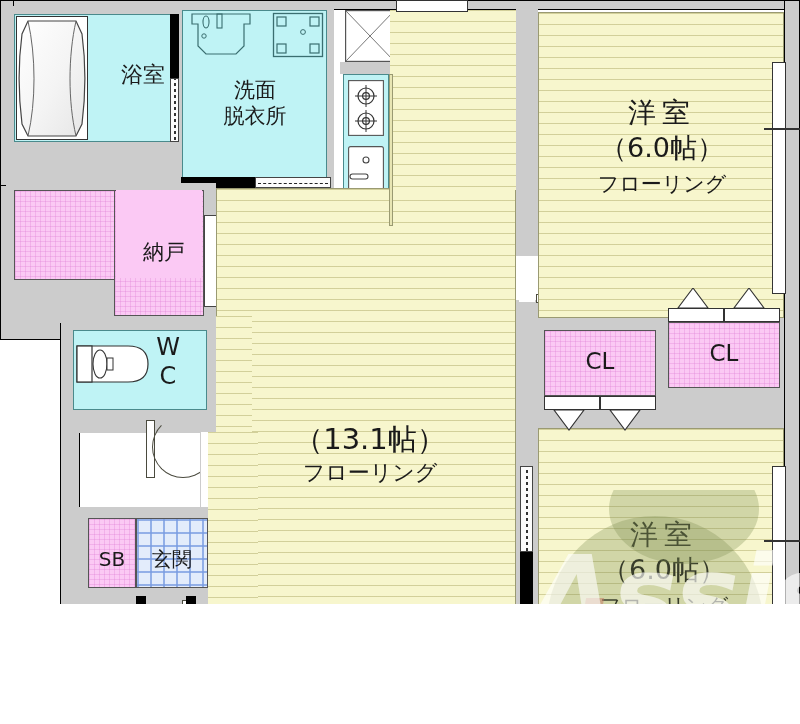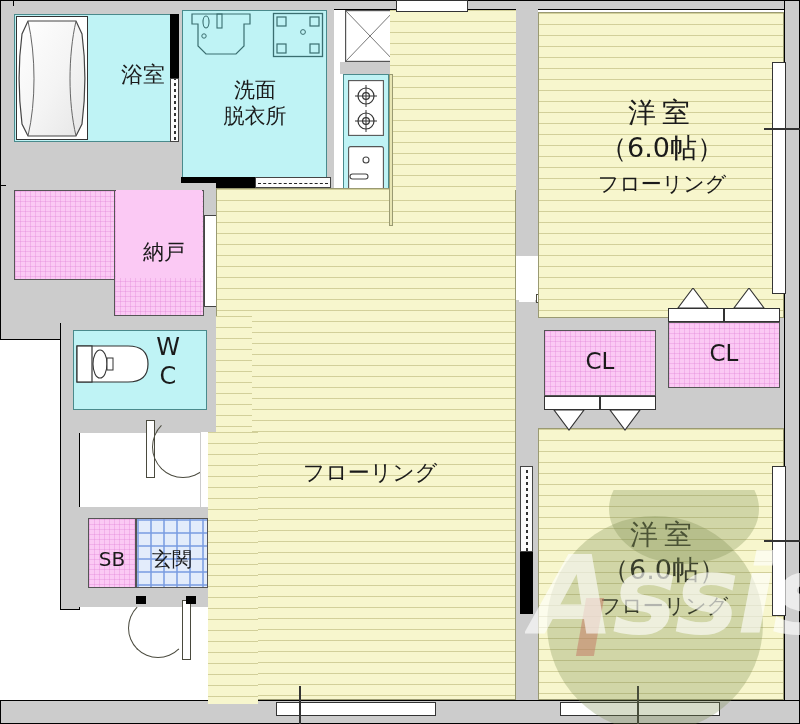--- a/index.html
+++ b/index.html
@@ -1,17 +1,17 @@
 <!DOCTYPE html>
 <html><head>
 <meta charset="utf-8">
 <style>
   html,body{margin:0;padding:0;background:#fff;}
   body{font-family:"DejaVu Sans","Liberation Sans",sans-serif;}
-  #plan{position:relative;width:800px;height:724px;background:#ffffff;overflow:hidden;}
+  #plan{position:relative;width:800px;height:604px;background:#ffffff;overflow:hidden;}
 
   
   .abs{position:absolute;box-sizing:border-box;}
   .wall{background:#cccccc;border:1px solid #000000;}
   .wallnb{background:#cccccc;}
   .blackwall{background:#000000;}
 
   .floor{
     background-color:#f7f6cd;
     background-image:repeating-linear-gradient(to bottom,
@@ -198,20 +198,21 @@
 
   <div class="abs leaf" style="left:182px;top:600px;width:9px;height:60px;"></div>
   <div class="abs arc arcBL" style="left:128px;top:598px;width:60px;height:60px;"></div>
   <div class="abs blackwall" style="left:136px;top:596px;width:10px;height:8px;"></div>
   <div class="abs blackwall" style="left:186px;top:596px;width:10px;height:8px;"></div>
 
   <div class="abs floor" style="left:216px;top:188px;width:300px;height:512px;"></div>
   <div class="abs floor-nb" style="left:390px;top:10px;width:126px;height:180px;"></div>
   <div class="abs floor-nb" style="left:216px;top:316px;width:36px;height:200px;"></div>
   <div class="abs floor-nb" style="left:208px;top:432px;width:50px;height:272px;"></div>
+  <div class="lbl" style="left:270px;top:422px;width:200px;font-size:29px;">（13.1帖）</div>
   <div class="lbl" style="left:270px;top:460px;width:200px;font-size:22px;">フローリング</div>
 
   <div class="abs" style="left:389px;top:74px;width:4px;height:152px;background:#e8e6b4;border:1px solid #9a9a72;"></div>
 
   <div class="abs wallnb" style="left:516px;top:6px;width:22px;height:250px;"></div>
   <div class="abs wallnb" style="left:516px;top:300px;width:22px;height:160px;"></div>
   <div class="abs wallnb" style="left:516px;top:460px;width:22px;height:240px;"></div>
 
   <div class="abs whitep" style="left:519px;top:256px;width:16px;height:46px;background:#fff;"></div>
   <div class="abs leaf" style="left:536px;top:294px;width:52px;height:9px;"></div>

